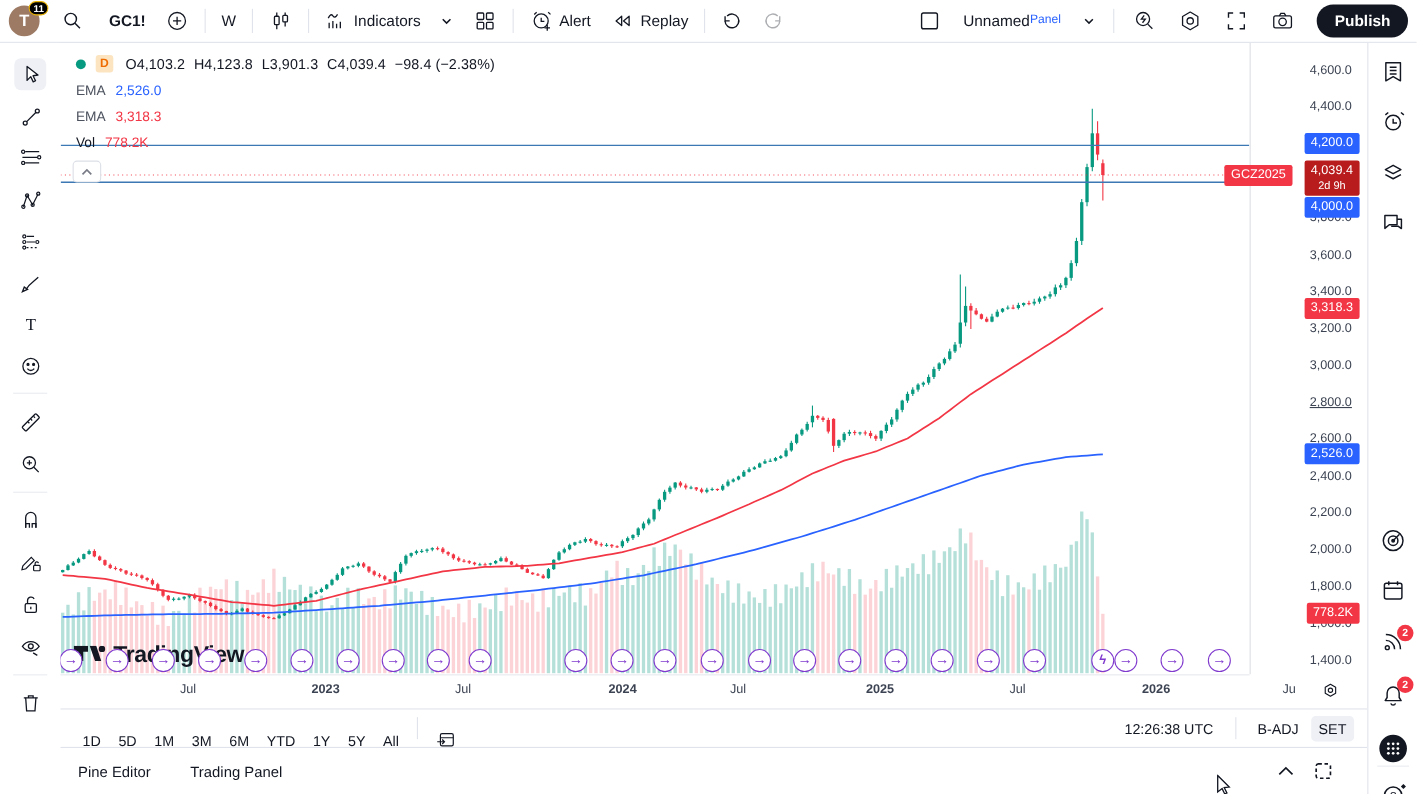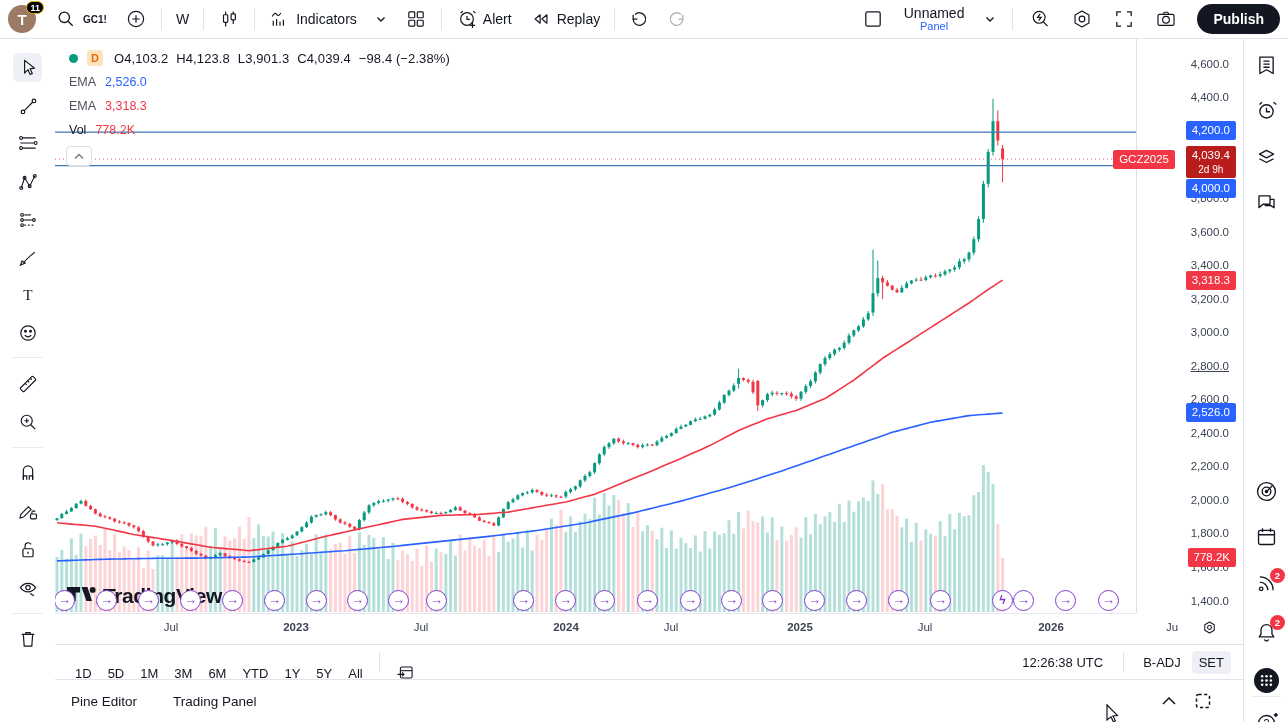--- a/index.html
+++ b/index.html
@@ -17,22 +17,22 @@
     font-family:"Liberation Sans", sans-serif; }
   .tb-divider { width:1px; height:22px; background:#e0e3eb; margin:0 4px; }
   .icon { display:inline-flex; align-items:center; justify-content:center; }
   .icon svg { display:block; }
   #avatar { position:relative; width:28px; height:28px; margin-right:10px; }
   #avatar .circle { width:28px; height:28px; border-radius:50%; background:#9c7a64; color:#fff;
     font-size:15px; font-weight:700; display:flex; align-items:center; justify-content:center; }
   #avatar .notif { position:absolute; top:-4px; right:-8px; background:#000000; color:#fff;
     font-size:9px; font-weight:700; min-width:16px; height:13px; border-radius:7px;
     display:flex; align-items:center; justify-content:center; padding:0 3px; border:1px solid #eab308; }
-  #symbol-btn { font-size:10px; font-weight:700; gap:7px; }
-  #layout-name-wrap { display:flex; flex-direction:column; align-items:center; line-height:1.05; }
+  #symbol-btn { font-size:14px; font-weight:700; gap:23px; }
+  #layout-name-wrap { display:flex; flex-direction:row; align-items:center; line-height:1.05; }
   #layout-name { font-size:14px; font-weight:500; }
   #save-label { font-size:11px; color:#2962ff; }
   #publish-btn { background:#131722; color:#fff; border:none; border-radius:17px; height:30px;
     padding:0 16px; font-size:14px; font-weight:600; margin-left:8px; cursor:pointer;
     font-family:"Liberation Sans", sans-serif; }
   .muted svg { opacity:.35; }
 
   
   #left-toolbar { position:absolute; left:0; top:39px; width:55px; height:683px; background:#fff; }
   .ltb { position:absolute; left:13px; width:29px; height:29px; border-radius:6px;

